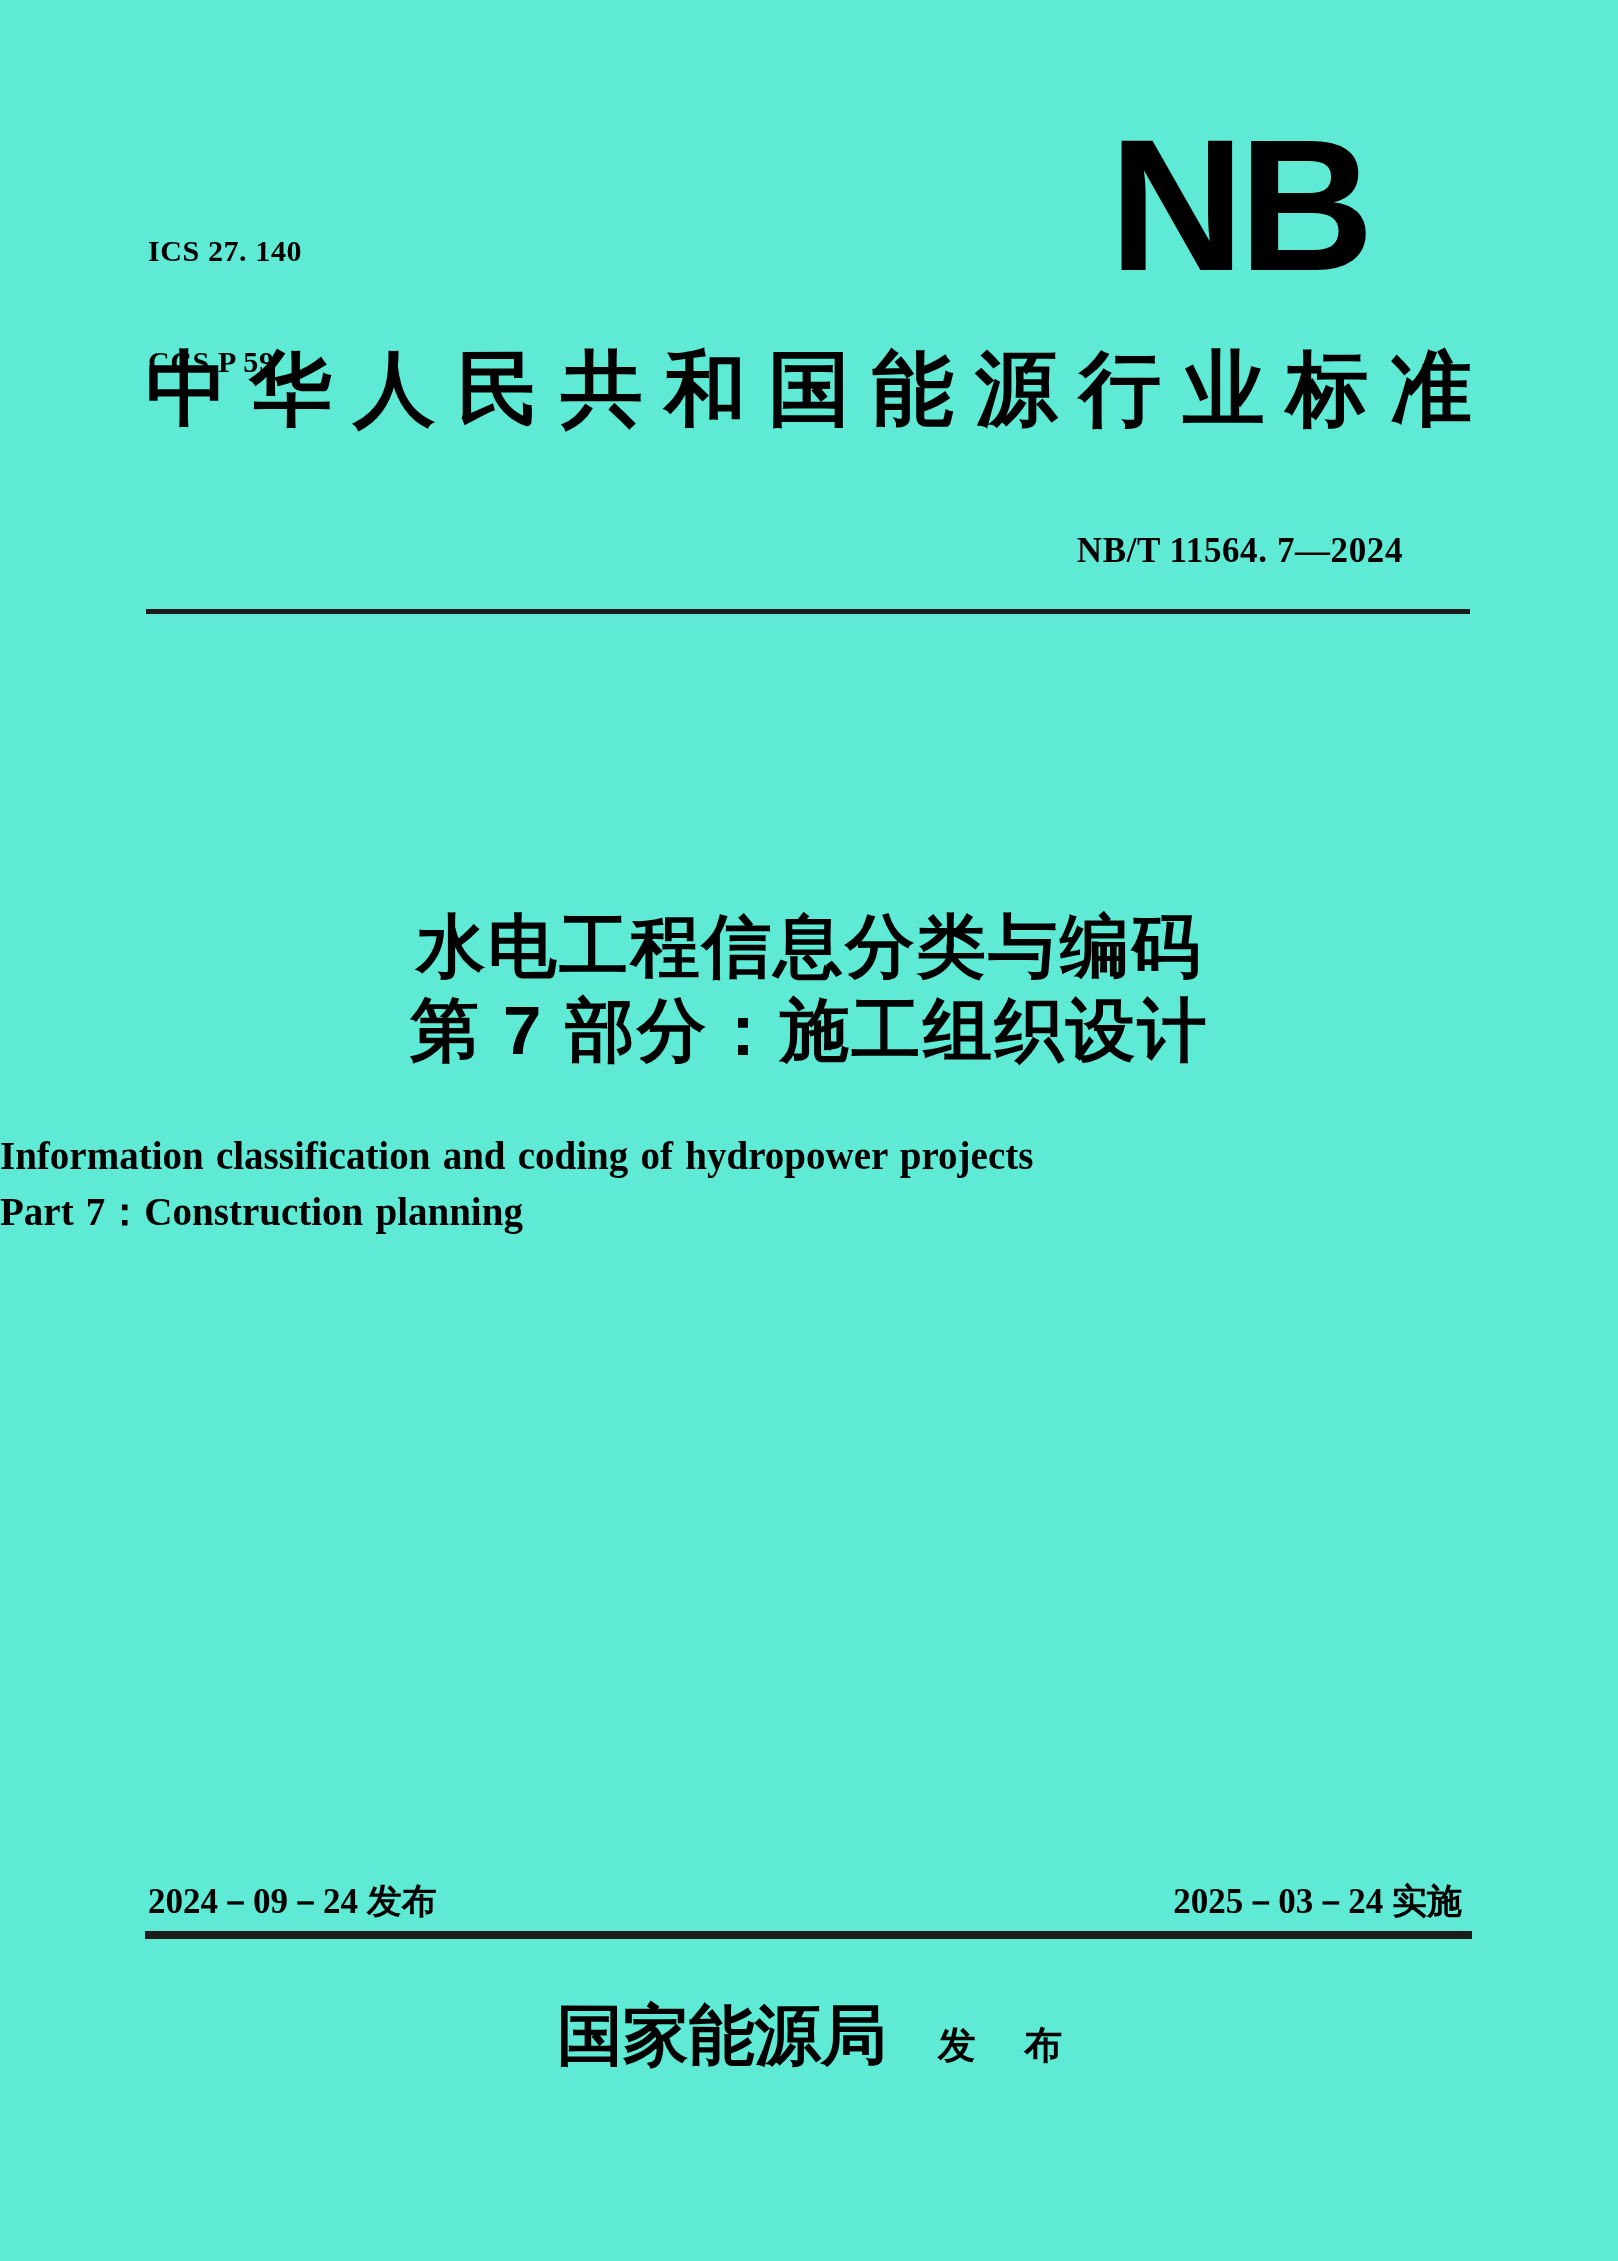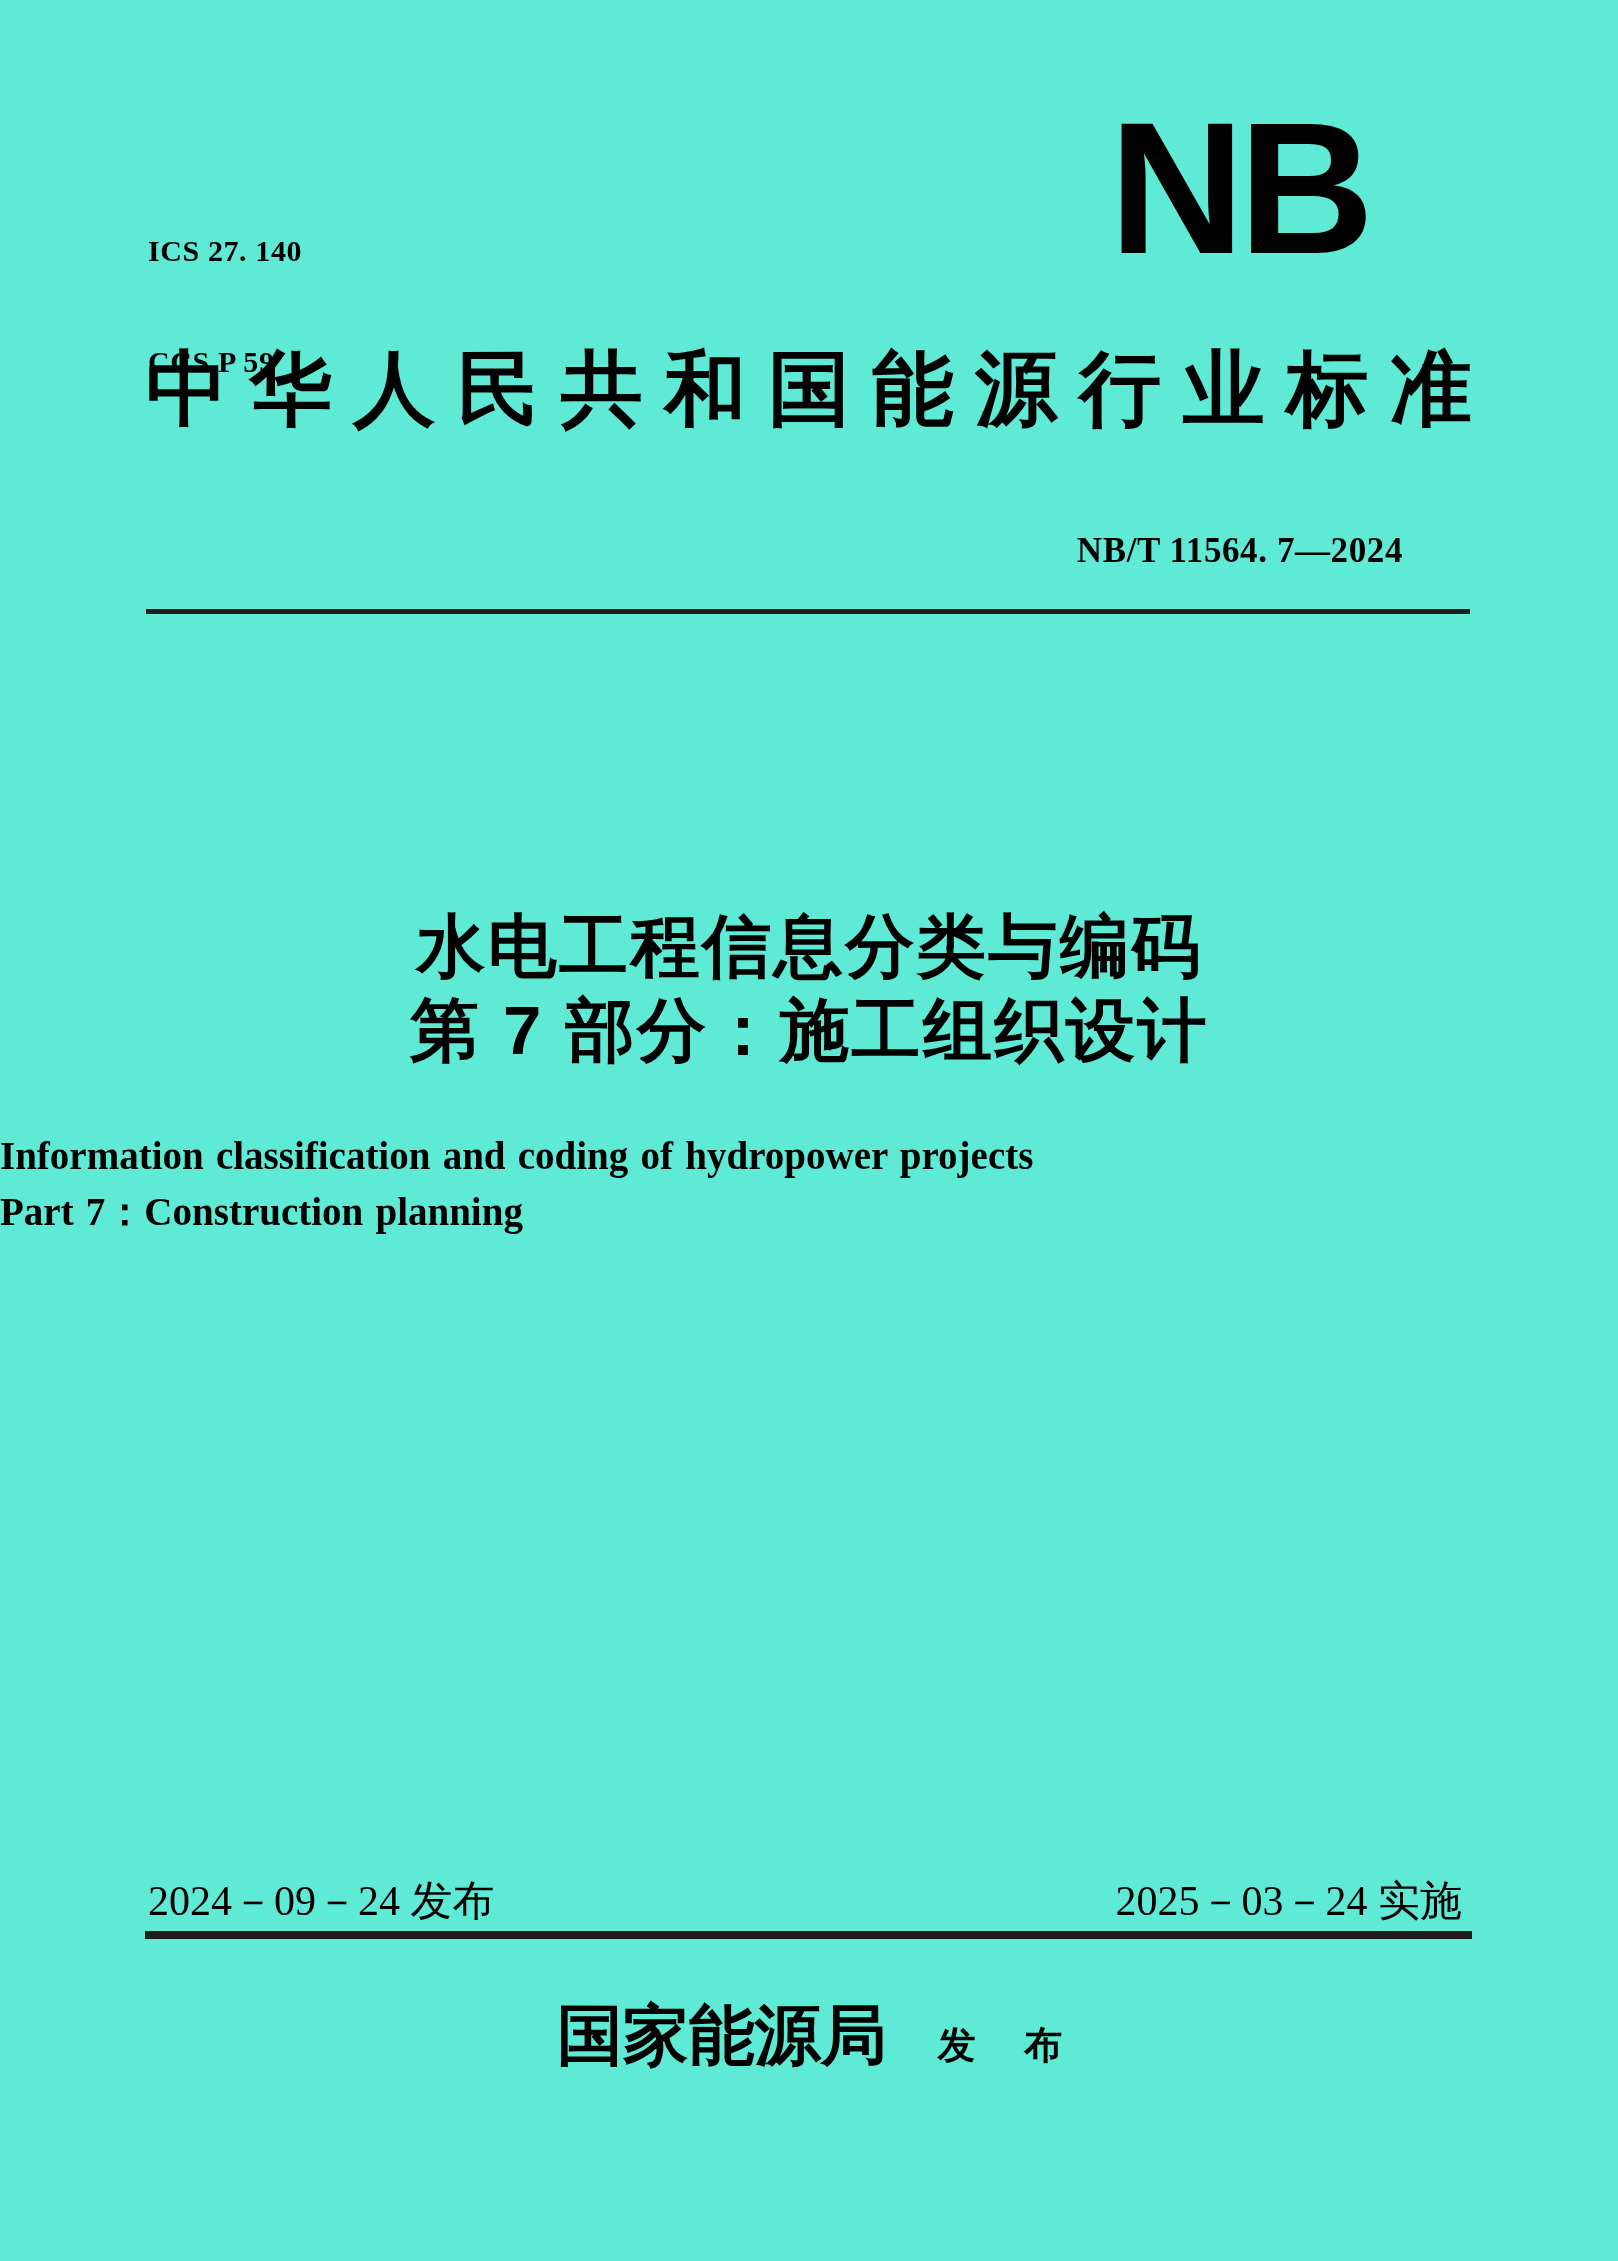--- a/index.html
+++ b/index.html
@@ -21,21 +21,21 @@
     font-size: 30px;
     line-height: 37px;
     font-weight: 700;
     letter-spacing: 0.6px;
     white-space: pre;
   }
   
   .nb-logo {
     position: absolute;
     left: 1109px;
-    top: 94px;
+    top: 111px;
     font-family: "Liberation Sans", "DejaVu Sans", sans-serif;
     font-size: 188px;
     line-height: 188px;
     font-weight: 700;
     letter-spacing: -6.3px;
     text-align: right;
   }
   
   .national-title {
     position: absolute;
@@ -91,23 +91,23 @@
     line-height: 45px;
     font-weight: 700;
     word-spacing: 2.5px;
   }
   .en-title.line1 { top: 1133px; }
   .en-title.line2 { top: 1189px; }
   
   .date {
     position: absolute;
     top: 1878px;
-    font-size: 42px;
+    font-size: 35px;
     line-height: 47px;
-    font-weight: 400;
+    font-weight: 700;
     text-align: center;
   }
   .date.left  { left: 148px; }
   .date.right { right: 157px; }
   .rule-thick {
     position: absolute;
     left: 145px;
     top: 1931px;
     width: 1327px;
     height: 8.2px;

